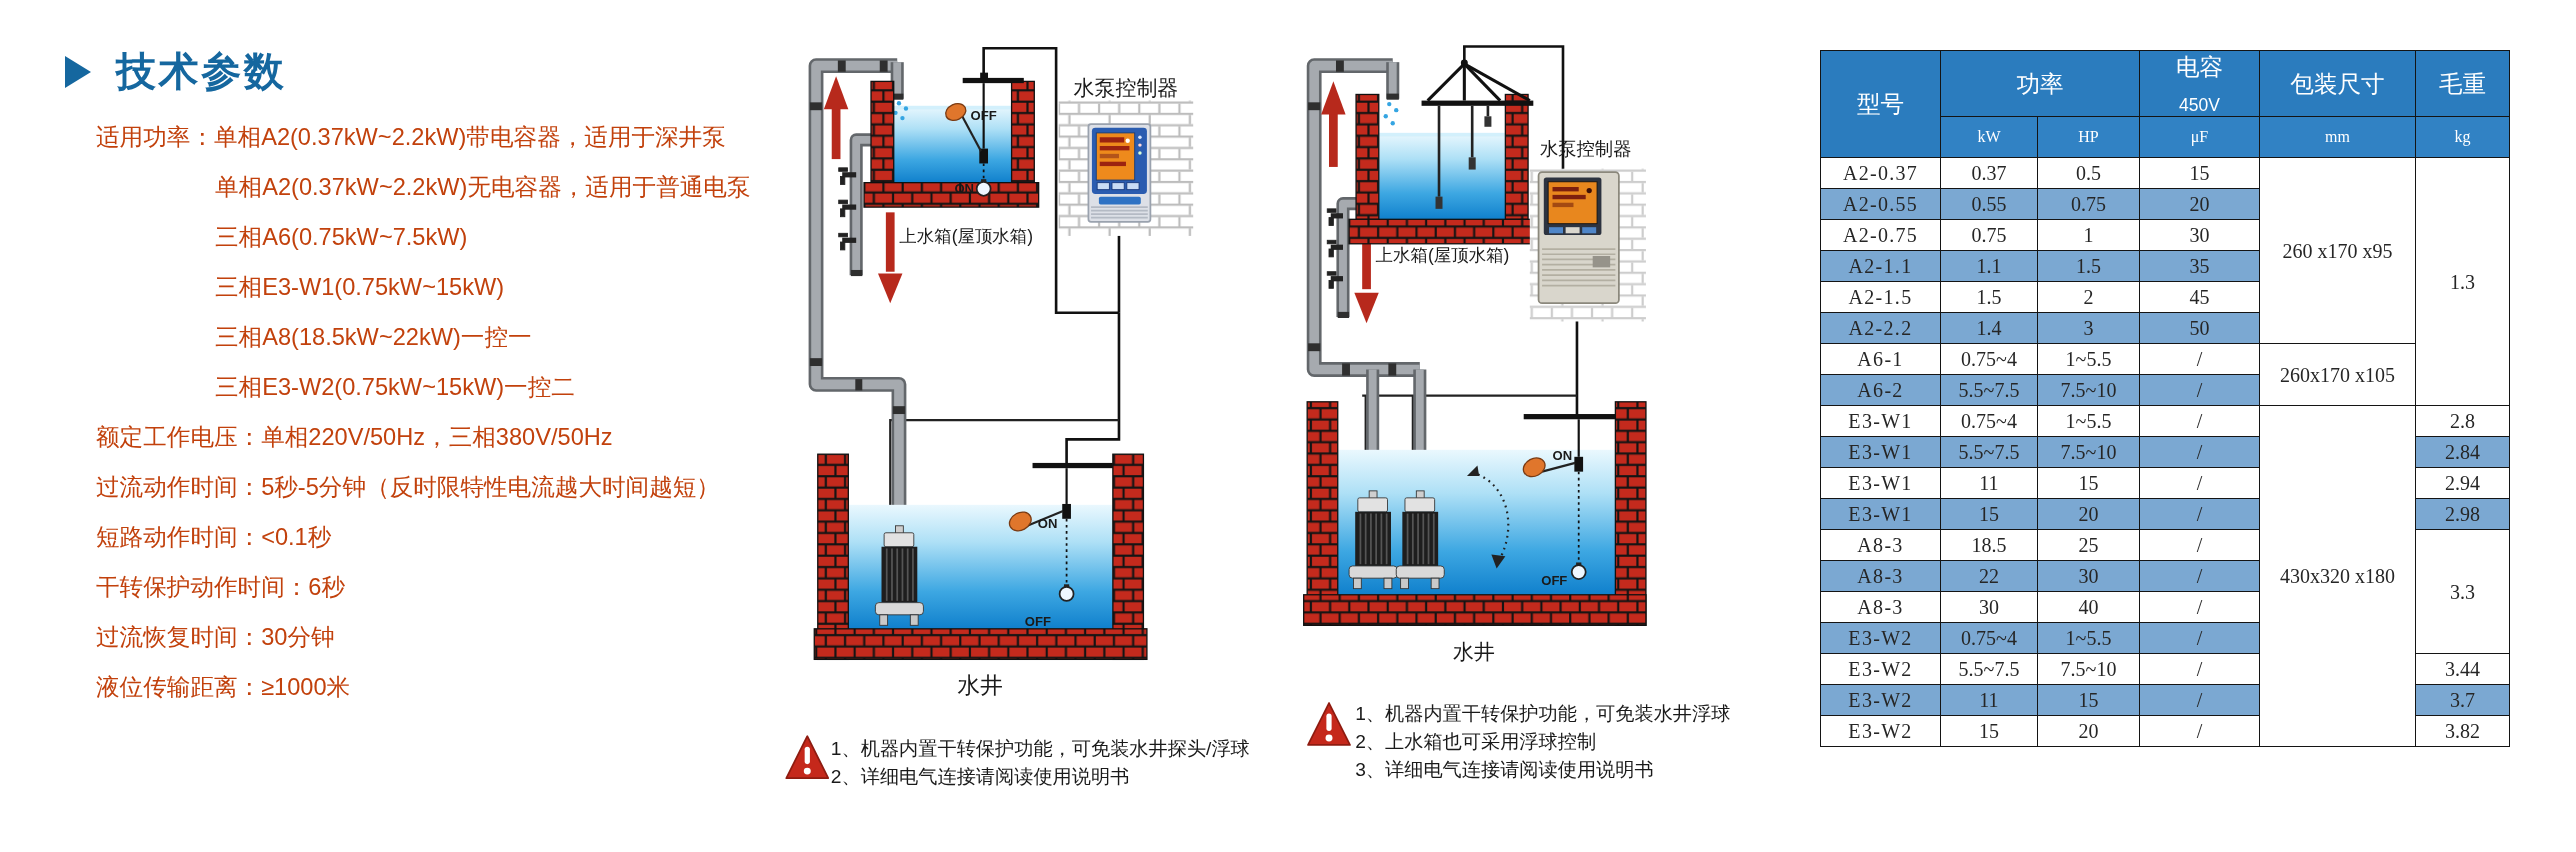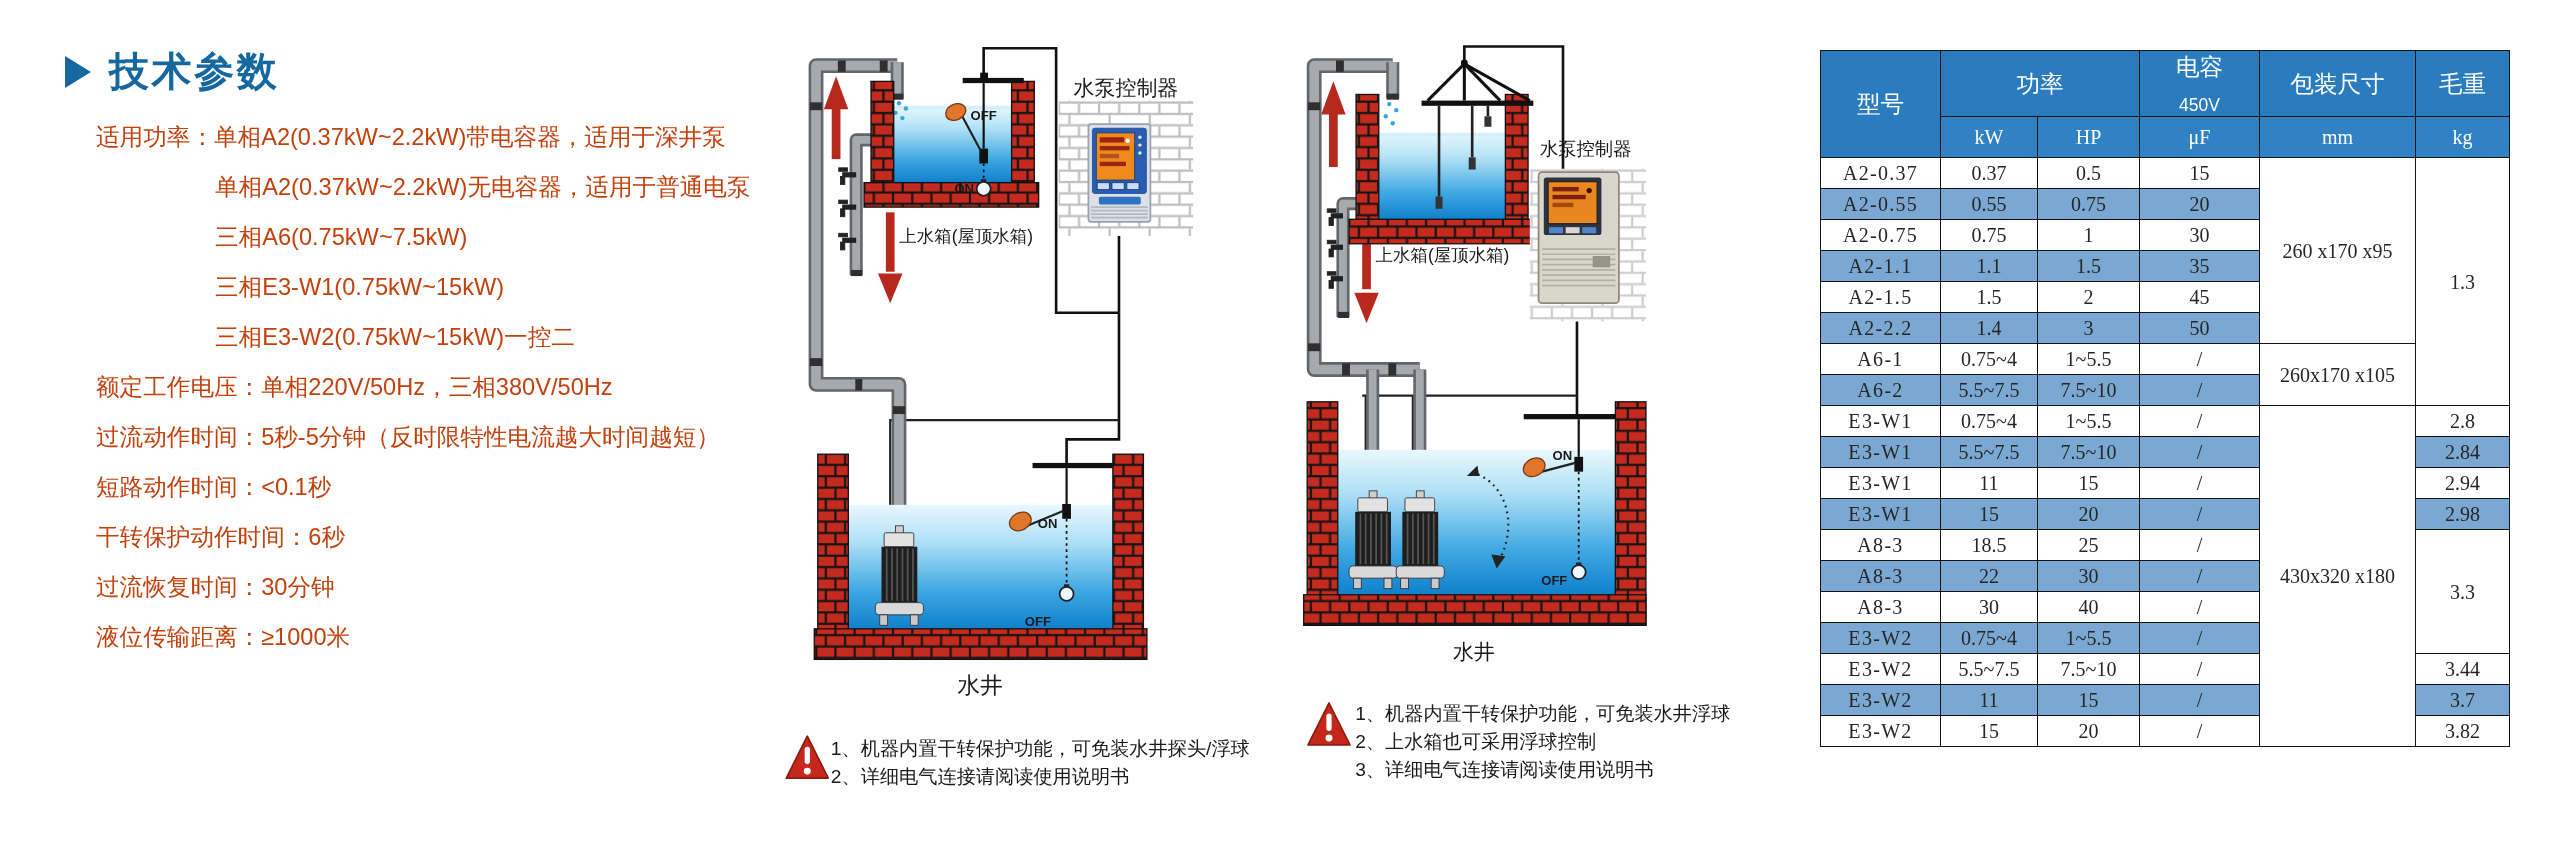--- a/index.html
+++ b/index.html
@@ -1,37 +1,37 @@
 <!DOCTYPE html>
 <html style="font-size:14px"><head>
 <meta charset="utf-8">
 <style>
   html,body{margin:0;padding:0;background:#ffffff;}
   .page{position:relative;width:2576px;height:853px;background:#ffffff;overflow:hidden;
         font-family:"Liberation Sans",sans-serif;}
   
-  .title-row{position:absolute;left:65px;top:44px;display:flex;align-items:center;gap:18px;}
+  .title-row{position:absolute;left:65px;top:44px;display:flex;align-items:center;gap:25px;}
   .title-tri{width:0;height:0;border-top:16.6px solid transparent;border-bottom:16.6px solid transparent;
              border-left:26px solid #15679f;}
   .title-text{font-size:40px;font-weight:bold;color:#15679f;letter-spacing:2.6px;}
   
   .specs{position:absolute;left:96px;top:112px;width:672px;}
   .spec-line{height:50px;line-height:50px;font-size:23.6px;color:#c2410c;white-space:nowrap;}
   .spec-line.indent{margin-left:119px;}
   
   .diagram{position:absolute;top:22px;}
   #diagram1{left:768px;}
   #diagram2{left:1301px;}
   .diagram text{font-family:"Liberation Sans",sans-serif;fill:#1a1a1a;}
   
   .spec-table{position:absolute;left:1820px;top:50px;border-collapse:collapse;table-layout:fixed;background:#fff;}
   .spec-table th,.spec-table td{border:1.7px solid #141414;text-align:center;vertical-align:middle;
       padding:0;overflow:hidden;}
   .spec-table .h1{background:#2b7cbe;color:#ffffff;font-size:23.6px;font-weight:500;height:65px;}
-  .spec-table .h2{background:#3182c4;color:#ffffff;font-size:20px;font-weight:400;height:40px;
+  .spec-table .h2{background:#3182c4;color:#ffffff;font-size:16px;font-weight:400;height:40px;
       font-family:"Liberation Serif",serif;}
   .spec-table .cap2{font-size:17.5px;margin-top:12px;}
   .spec-table tbody td{height:30px;font-size:20px;font-family:"Liberation Serif",serif;
       color:#262626;background:#ffffff;line-height:1;}
   .spec-table tbody td.alt{background:#7ba8d2;}
   .spec-table tbody td.model{letter-spacing:1.3px;text-align:center;}
   .spec-table tbody td.merge{background:#ffffff;}
 </style>
 </head>
 <body>
@@ -41,20 +41,21 @@
   <div class="title-row">
     <span class="title-tri"></span>
     <span class="title-text">技术参数</span>
   </div>
 
   <div class="specs">
     <div class="spec-line">适用功率：单相A2(0.37kW~2.2kW)带电容器，适用于深井泵</div>
     <div class="spec-line indent">单相A2(0.37kW~2.2kW)无电容器，适用于普通电泵</div>
     <div class="spec-line indent">三相A6(0.75kW~7.5kW)</div>
     <div class="spec-line indent">三相E3-W1(0.75kW~15kW)</div>
+    <div class="spec-line indent">三相A8(18.5kW~22kW)一控一</div>
     <div class="spec-line indent">三相E3-W2(0.75kW~15kW)一控二</div>
     <div class="spec-line">额定工作电压：单相220V/50Hz，三相380V/50Hz</div>
     <div class="spec-line">过流动作时间：5秒-5分钟（反时限特性电流越大时间越短）</div>
     <div class="spec-line">短路动作时间：&lt;0.1秒</div>
     <div class="spec-line">干转保护动作时间：6秒</div>
     <div class="spec-line">过流恢复时间：30分钟</div>
     <div class="spec-line">液位传输距离：≥1000米</div>
   </div>
 
   <svg id="diagram1" class="diagram" width="681" height="812" viewBox="0 0 780 930">

